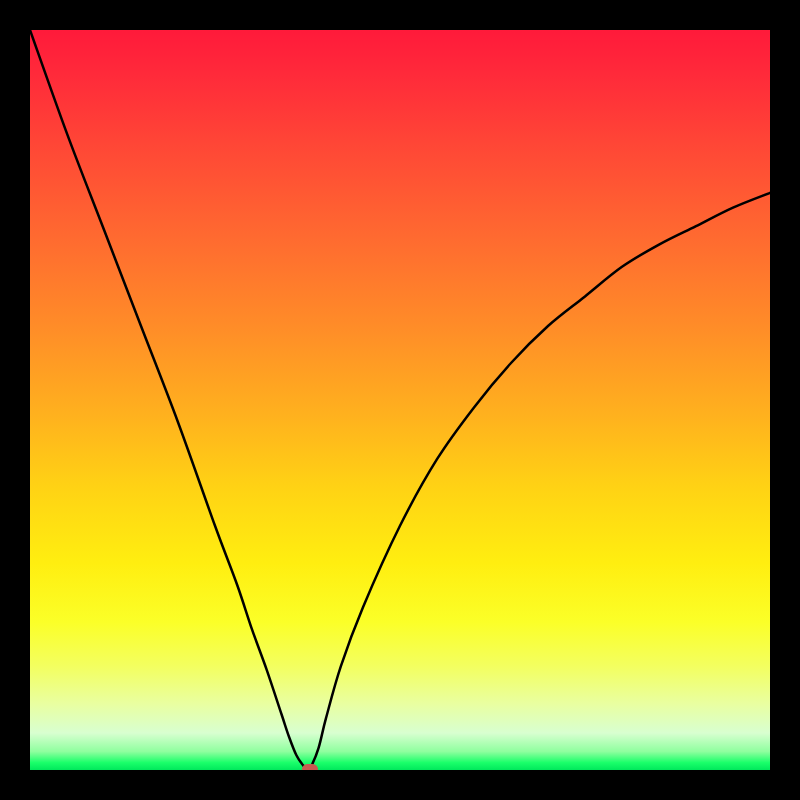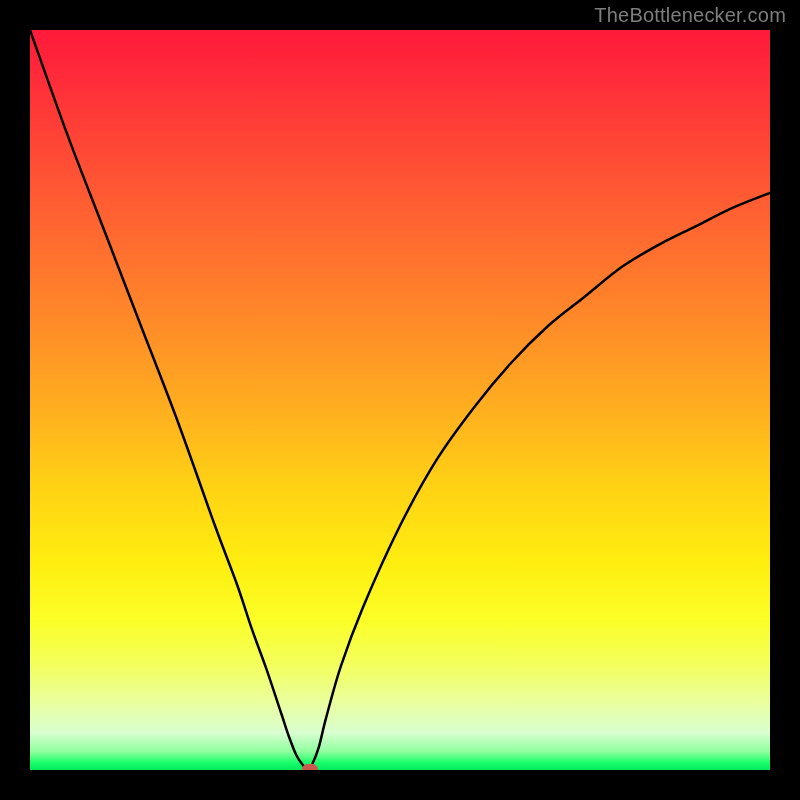--- a/index.html
+++ b/index.html
@@ -76,14 +76,13 @@
   <div class="plot">
     <div class="gradient"></div>
 
     <svg class="curve-layer" viewBox="0 0 740 740" preserveAspectRatio="none">
       <path id="curve-path" d="M 0 0 C 6.166666666666667 17.26666666666667, 24.666666666666664 70.30000000000001, 37 103.60000000000002 C 49.333333333333336 136.90000000000003, 61.666666666666664 167.7333333333334, 74 199.80000000000007 C 86.33333333333333 231.86666666666673, 98.66666666666667 263.93333333333334, 111 296 C 123.33333333333333 328.06666666666666, 135.66666666666666 358.90000000000003, 148 392.20000000000005 C 160.33333333333334 425.50000000000006, 175.13333333333333 468.66666666666663, 185 495.79999999999995 C 194.86666666666667 522.9333333333333, 201.03333333333336 537.7333333333333, 207.20000000000002 555 C 213.36666666666667 572.2666666666667, 217.06666666666666 585.2166666666667, 222 599.4 C 226.93333333333334 613.5833333333333, 231.86666666666667 625.9166666666667, 236.8 640.1 C 241.73333333333335 654.2833333333333, 247.90000000000003 673.4, 251.60000000000002 684.5 C 255.3 695.6, 256.53333333333336 699.9166666666667, 259 706.7 C 261.46666666666664 713.4833333333333, 263.9333333333333 720.2666666666668, 266.4 725.2 C 268.8666666666667 730.1333333333333, 271.95 733.8333333333333, 273.8 736.3 C 275.65000000000003 738.7666666666667, 276.26666666666665 740, 277.5 740 C 278.73333333333335 740, 279.34999999999997 740, 281.2 736.3 C 283.05 732.5999999999999, 286.1333333333333 725.8166666666666, 288.6 717.8 C 291.0666666666667 709.7833333333333, 292.3 701.7666666666667, 296 688.2 C 299.7 674.6333333333334, 304.6333333333333 654.9, 310.8 636.4 C 316.9666666666667 617.9, 323.1333333333333 600.6333333333334, 333 577.2 C 342.8666666666667 553.7666666666667, 357.66666666666663 520.4666666666666, 370 495.79999999999995 C 382.33333333333337 471.13333333333327, 394.66666666666674 448.9333333333333, 407.00000000000006 429.2 C 419.33333333333337 409.4666666666667, 431.6666666666667 393.4333333333334, 444 377.40000000000003 C 456.3333333333333 361.3666666666667, 468.6666666666667 346.5666666666666, 481 332.99999999999994 C 493.3333333333333 319.4333333333333, 505.6666666666667 307.1, 518 296 C 530.3333333333334 284.9, 542.6666666666666 276.26666666666665, 555 266.4 C 567.3333333333334 256.5333333333333, 579.6666666666666 245.43333333333328, 592 236.79999999999995 C 604.3333333333334 228.16666666666663, 616.6666666666666 221.38333333333335, 629 214.60000000000002 C 641.3333333333334 207.8166666666667, 653.6666666666666 202.26666666666668, 666 196.10000000000002 C 678.3333333333334 189.93333333333337, 690.6666666666666 183.15000000000003, 703 177.60000000000002 C 715.3333333333334 172.05, 733.8333333333334 165.26666666666662, 740 162.79999999999995" fill="none" stroke="#000" stroke-width="2.5" stroke-linejoin="round" stroke-linecap="round"></path>
     </svg>
 
     <div id="marker" class="marker" style="left: 271.72px; top: 734px; background: rgb(200, 90, 80);"></div>
   </div>
 
-  <div class="watermark">TheBottlenecker.com</div>
 </div>
 
 </body></html>

